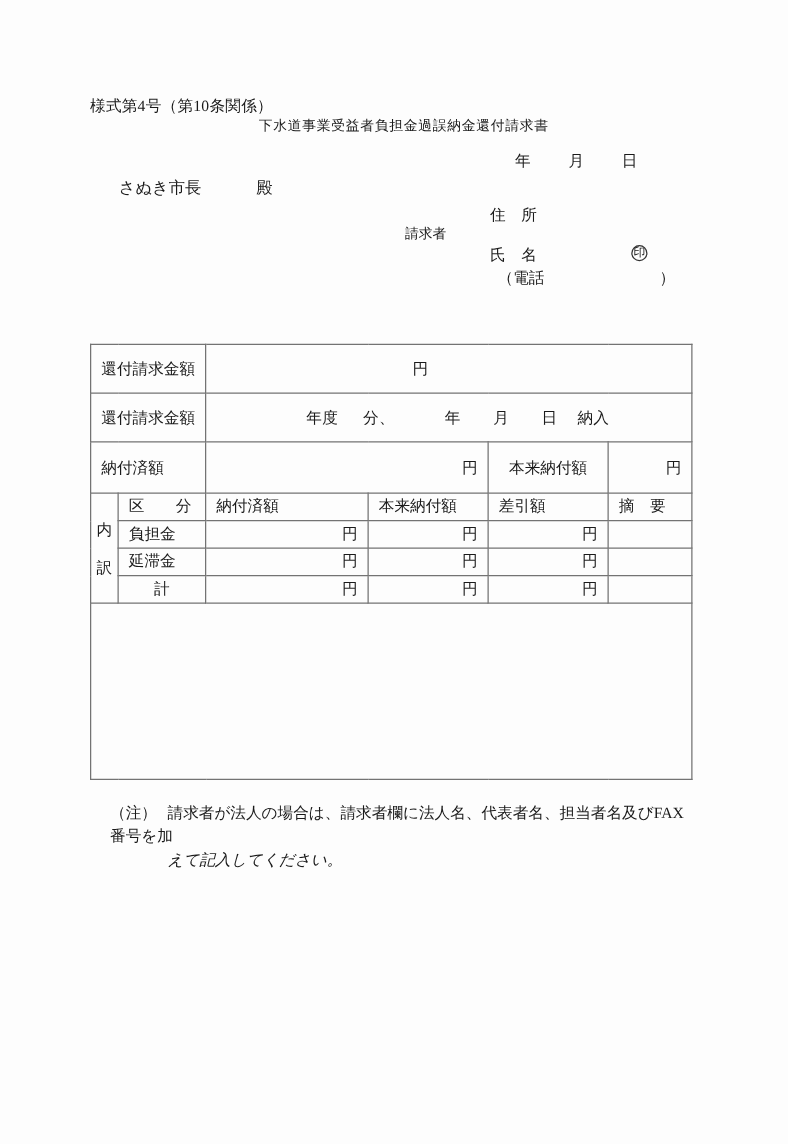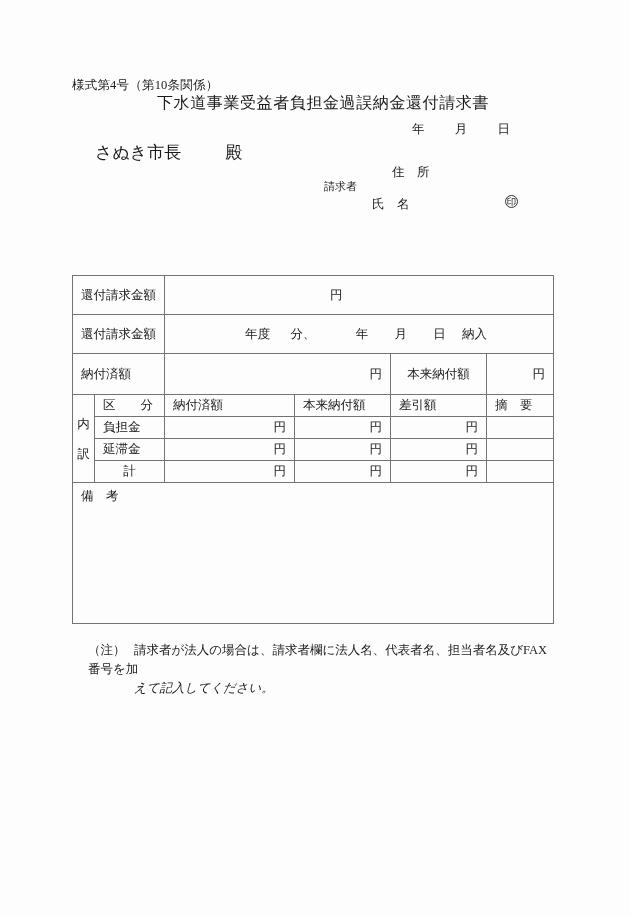--- a/index.html
+++ b/index.html
@@ -29,41 +29,41 @@
     font-size: 12.5px;
     letter-spacing: 0.2px;
     white-space: nowrap;
   }
   .doc-title {
     position: absolute;
     left: 0;
     top: 93px;
     width: 630px;
     text-align: center;
-    font-size: 16px;
+    font-size: 11px;
     letter-spacing: 0.6px;
     padding-left: 16px;
     box-sizing: border-box;
     white-space: nowrap;
   }
   .date-line {
     position: absolute;
     left: 412px;
     top: 121px;
     font-size: 12.5px;
     white-space: nowrap;
     letter-spacing: 0.2px;
   }
   .date-line .gap { display: inline-block; width: 30px; }
 
   .addressee {
     position: absolute;
     left: 95px;
     top: 141px;
-    font-size: 17px;
+    font-size: 13px;
     white-space: nowrap;
   }
   .addressee .gap { display: inline-block; width: 44px; }
 
   
   .req-label {
     position: absolute;
     left: 324px;
     top: 179px;
     font-size: 11px;
@@ -71,21 +71,21 @@
   }
   .req-addr {
     position: absolute;
     left: 392px;
     top: 164px;
     font-size: 12.5px;
     white-space: nowrap;
   }
   .req-name {
     position: absolute;
-    left: 372px;
+    left: 392px;
     top: 196px;
     font-size: 12.5px;
     white-space: nowrap;
   }
   .seal {
     position: absolute;
     left: 505px;
     top: 195px;
     font-size: 12.5px;
     line-height: 1;
@@ -216,20 +216,23 @@
   <div class="addressee">
     <span>さぬき市長</span><span class="gap"></span><span>殿</span>
   </div>
 
   <div class="req-label">請求者</div>
   <div class="req-addr">住　所</div>
   <div class="req-name">氏　名</div>
   <div class="seal">
     <span class="seal-glyph">印</span>
   </div>
+  <div class="req-tel">
+    <span>（電話</span><span class="gap"></span><span>）</span>
+  </div>
 
 
   <table class="form-table">
     <colgroup>
       <col style="width:22px">
       <col style="width:70px">
       <col style="width:130px">
       <col style="width:96px">
       <col style="width:96px">
       <col style="width:67px">
@@ -340,21 +343,20 @@
         <td class="row-sm">
           <div class="yen-right">円</div>
         </td>
         <td class="row-sm">
           <div class="cell-pad"></div>
         </td>
       </tr>
 
       <tr>
         <td colspan="6" class="row-note">
-          <div class="note-label">備　考</div>
           <div class="note-label"></div>
         </td>
       </tr>
 
     </tbody>
   </table>
 
   <div class="footnote">
     <span class="marker">（注）</span><span>請求者が法人の場合は、請求者欄に法人名、代表者名、担当者名及びFAX番号を加</span>
     <span class="l2">えて記入してください。</span>

